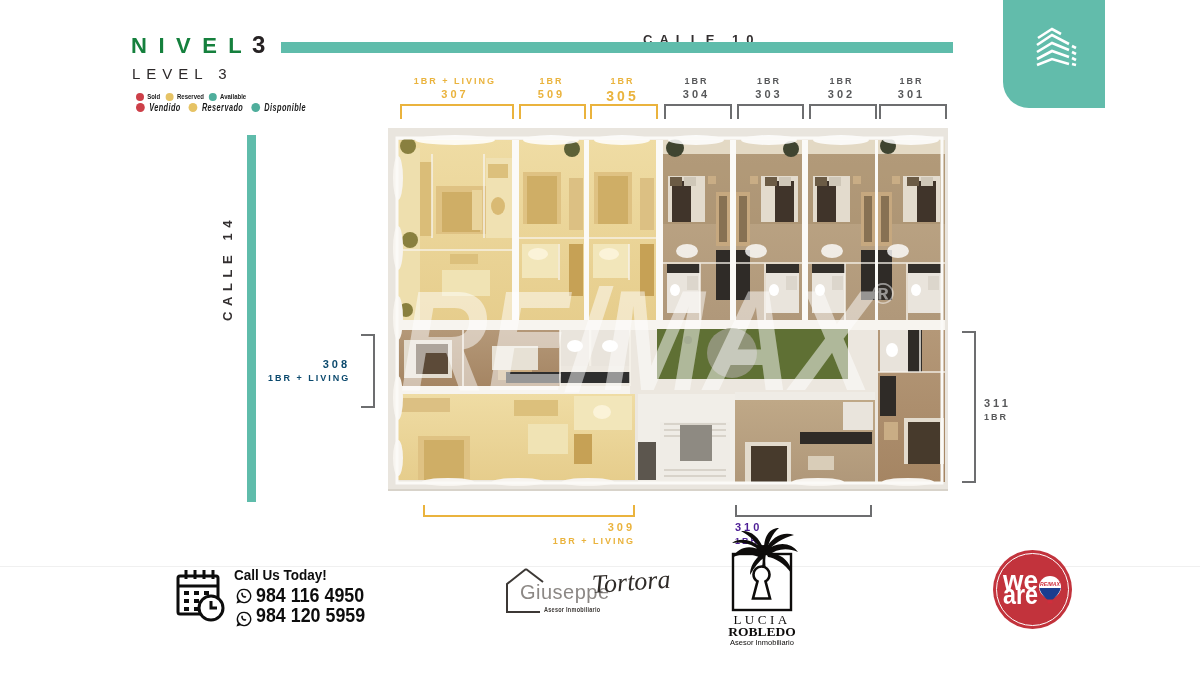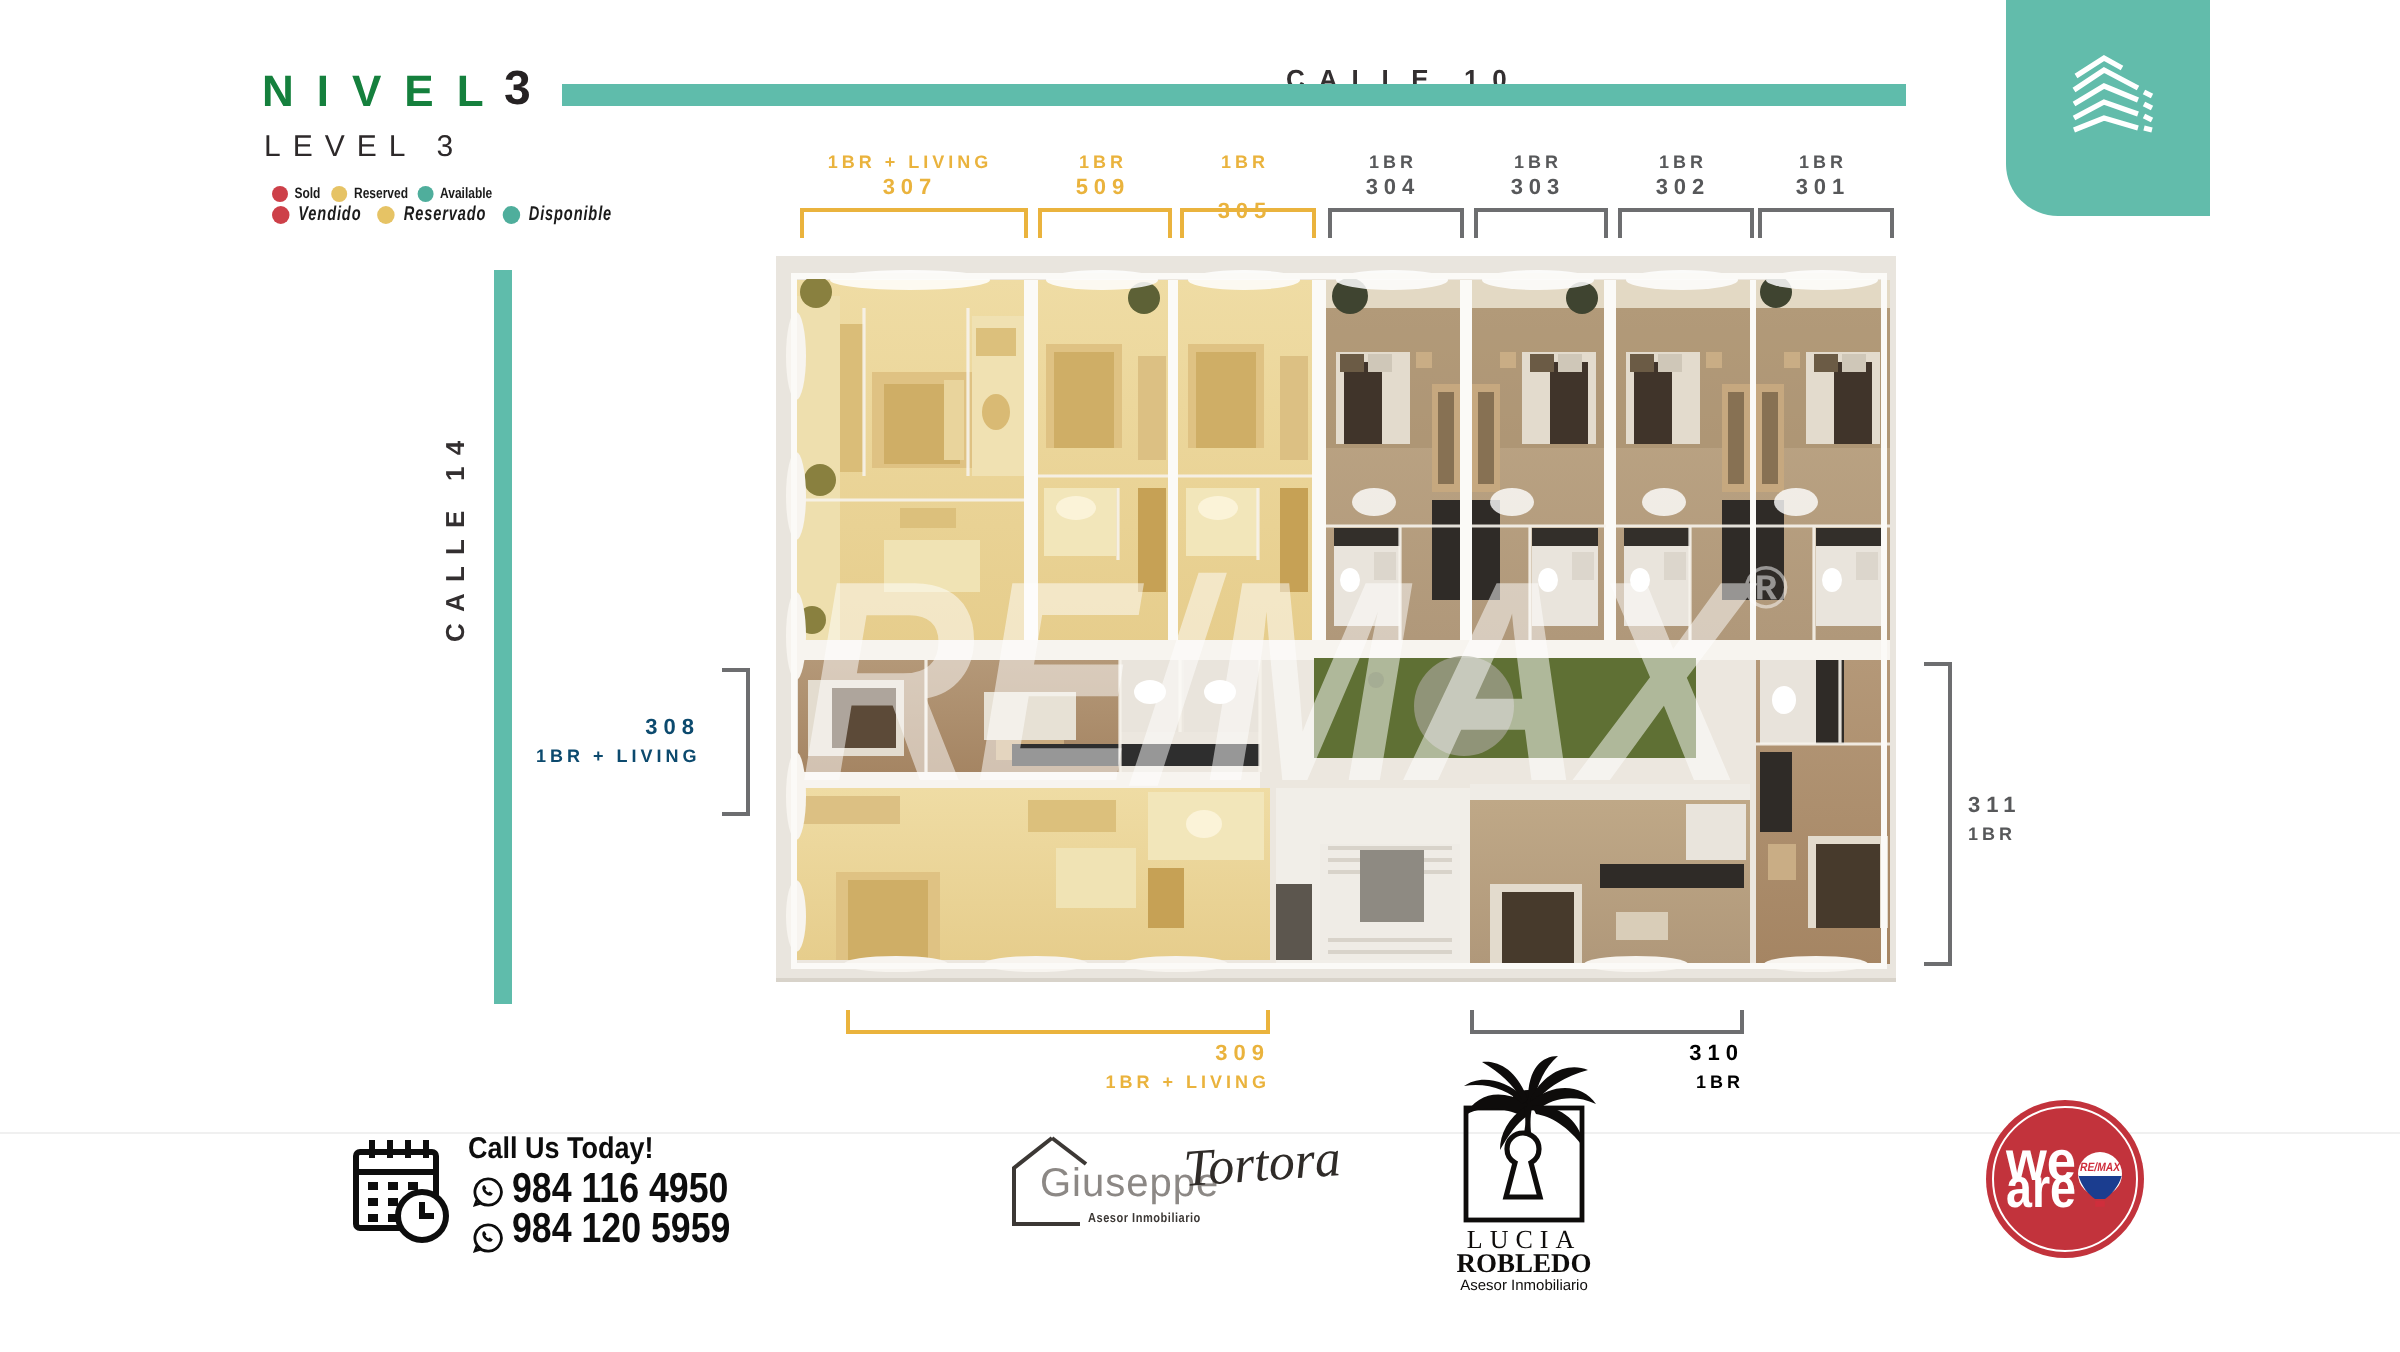--- a/index.html
+++ b/index.html
@@ -68,21 +68,21 @@
 
 <div class="abs" style="left:519px;top:76px;width:65px;text-align:center;color:#eab33d;font-weight:700;">
   <div style="font-size:9px;letter-spacing:2px;">1BR</div>
   <div style="font-size:11px;letter-spacing:3px;margin-top:2px;">509</div>
 </div>
 
 <div class="abs" style="left:519px;top:104px;width:63px;height:13px;border:2px solid #eab33d;border-bottom:none;"></div>
 
 <div class="abs" style="left:589px;top:76px;width:67px;text-align:center;color:#eab33d;font-weight:700;">
   <div style="font-size:9px;letter-spacing:2px;">1BR</div>
-  <div style="font-size:11px;letter-spacing:3px;margin-top:14px;">305</div>
+  <div style="font-size:14px;letter-spacing:3px;margin-top:2px;">305</div>
 </div>
 
 <div class="abs" style="left:590px;top:104px;width:64px;height:13px;border:2px solid #eab33d;border-bottom:none;"></div>
 
 <div class="abs" style="left:663px;top:76px;width:67px;text-align:center;color:#57585a;font-weight:700;">
   <div style="font-size:9px;letter-spacing:2px;">1BR</div>
   <div style="font-size:11px;letter-spacing:3px;margin-top:2px;">304</div>
 </div>
 
 <div class="abs" style="left:664px;top:104px;width:64px;height:13px;border:2px solid #6d6e70;border-bottom:none;"></div>
@@ -122,21 +122,21 @@
 
 <div class="abs" style="left:962px;top:331px;width:12px;height:148px;border:2px solid #6d6e70;border-left:none;"></div>
 
 <div class="abs" style="left:423px;top:521px;width:212px;text-align:right;color:#eab33d;font-weight:700;">
   <div style="font-size:11px;letter-spacing:3px;">309</div>
   <div style="font-size:9px;letter-spacing:2px;margin-top:3px;">1BR + LIVING</div>
 </div>
 
 <div class="abs" style="left:423px;top:505px;width:208px;height:10px;border:2px solid #eab33d;border-top:none;"></div>
 
-<div class="abs" style="left:735px;top:521px;width:137px;text-align:right;color:#000000;font-weight:700;">
+<div class="abs" style="left:735px;top:521px;width:137px;text-align:left;color:#4c1d95;font-weight:700;">
   <div style="font-size:11px;letter-spacing:3px;">310</div>
   <div style="font-size:9px;letter-spacing:2px;margin-top:3px;">1BR</div>
 </div>
 
 <div class="abs" style="left:735px;top:505px;width:133px;height:10px;border:2px solid #6d6e70;border-top:none;"></div>
 
 <div class="abs" style="left:0;top:566px;width:1200px;height:1px;background:#f0f0f0;"></div>
 
 <div class="abs" style="left:388px;top:118px;width:560px;height:375px;">
 <svg width="560" height="375" viewBox="0 0 560 375">

